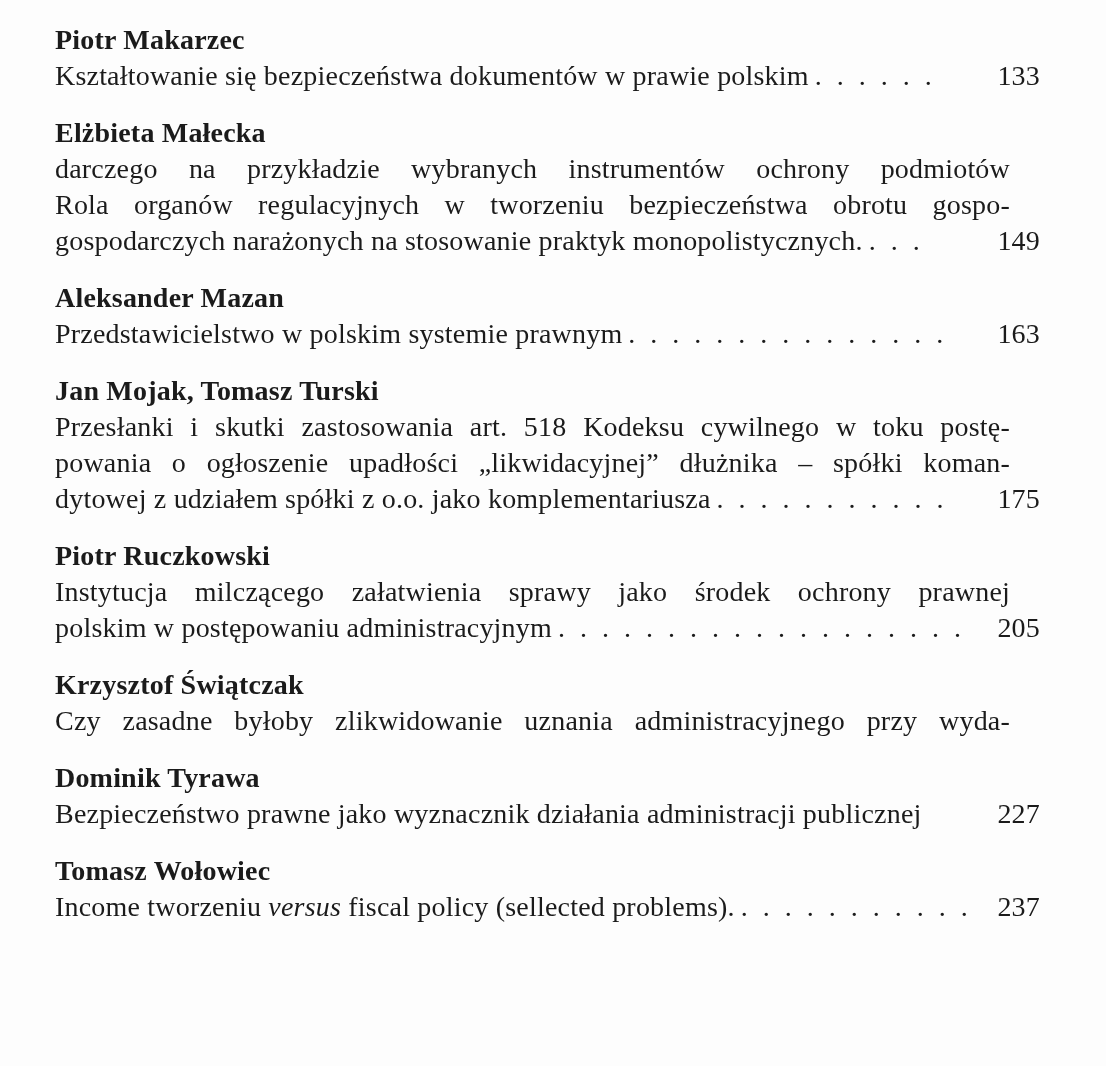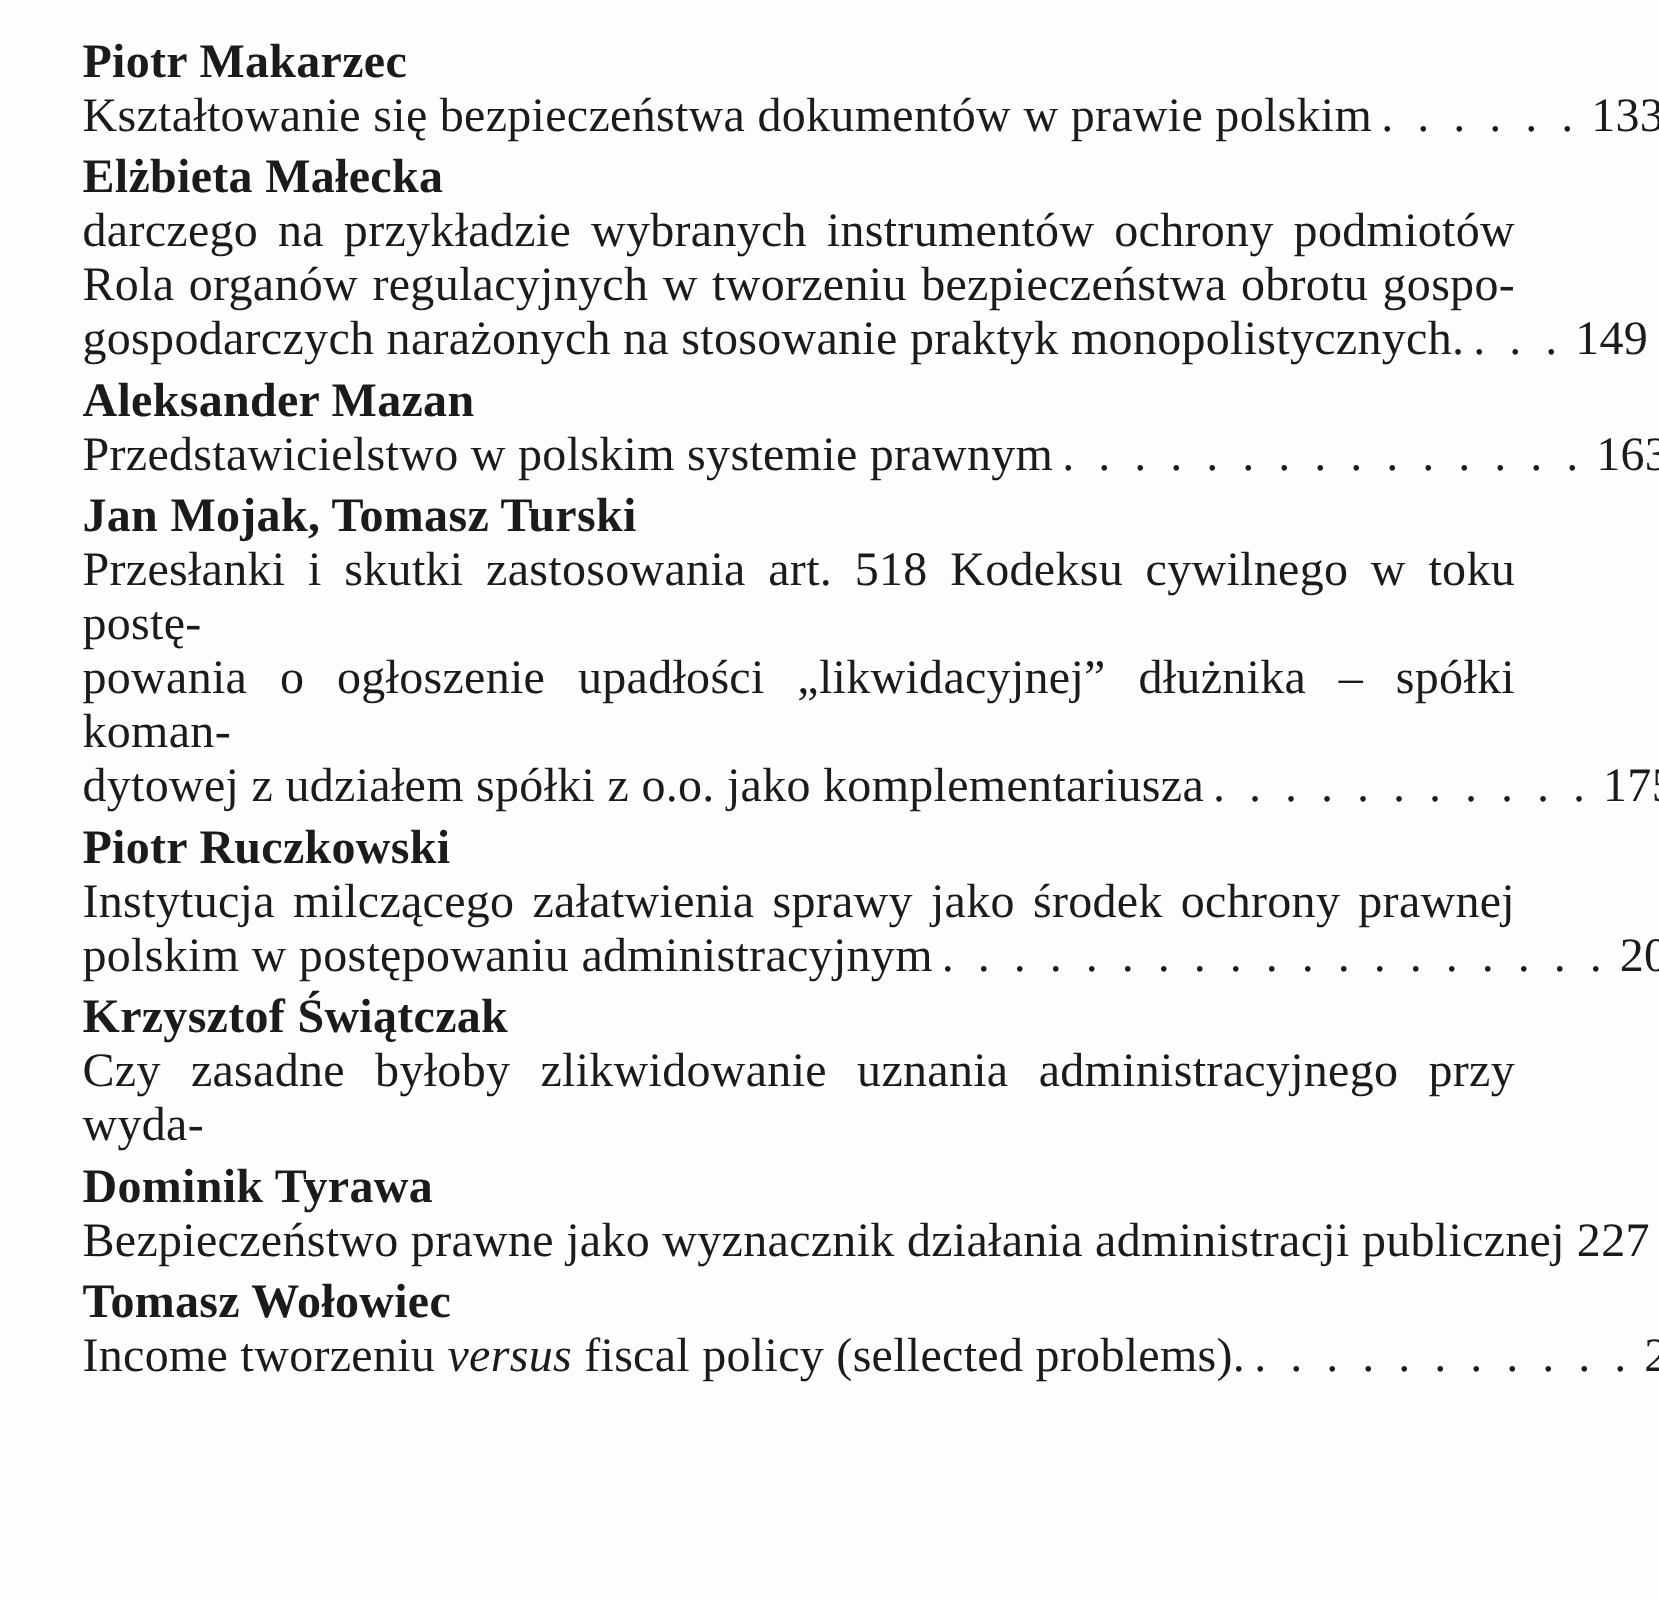--- a/index.html
+++ b/index.html
@@ -8,28 +8,28 @@
     background: #ffffff;
   }
   .page {
     position: relative;
     width: 1106px;
     height: 1066px;
     box-sizing: border-box;
     background: #fdfdfd;
     color: #1b1b1b;
     font-family: "Liberation Serif", "DejaVu Serif", serif;
-    font-size: 32px;
+    font-size: 28px;
     line-height: 36px;
     letter-spacing: 0.2px;
     padding: 22px 66px 0 55px;
     overflow: hidden;
   }
   .entry + .entry {
-    margin-top: 5px;
+    margin-top: 21px;
   }
   .author {
     font-weight: bold;
   }
   .jline {
     text-align: justify;
     text-align-last: justify;
     margin-right: 30px;
   }
   .lastline {

